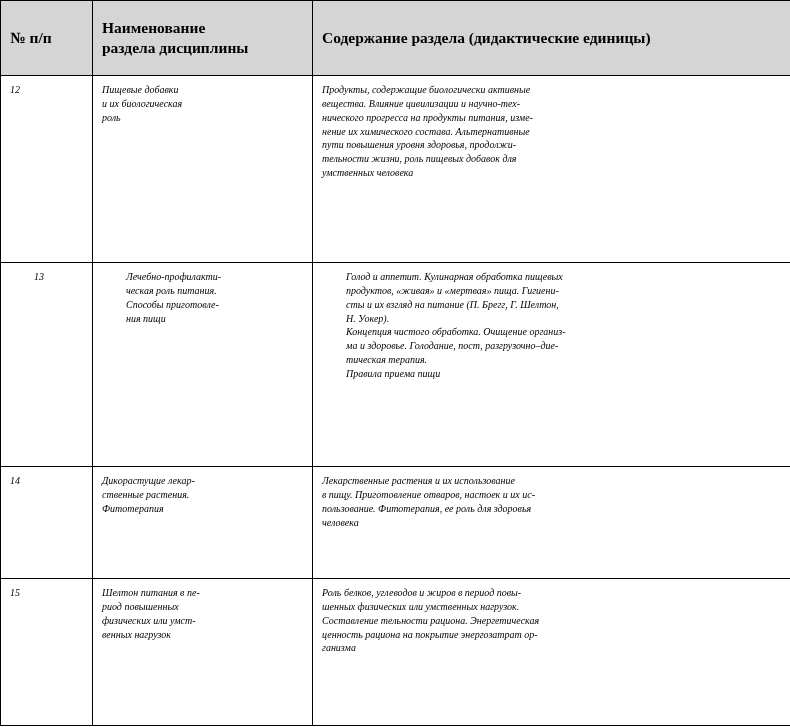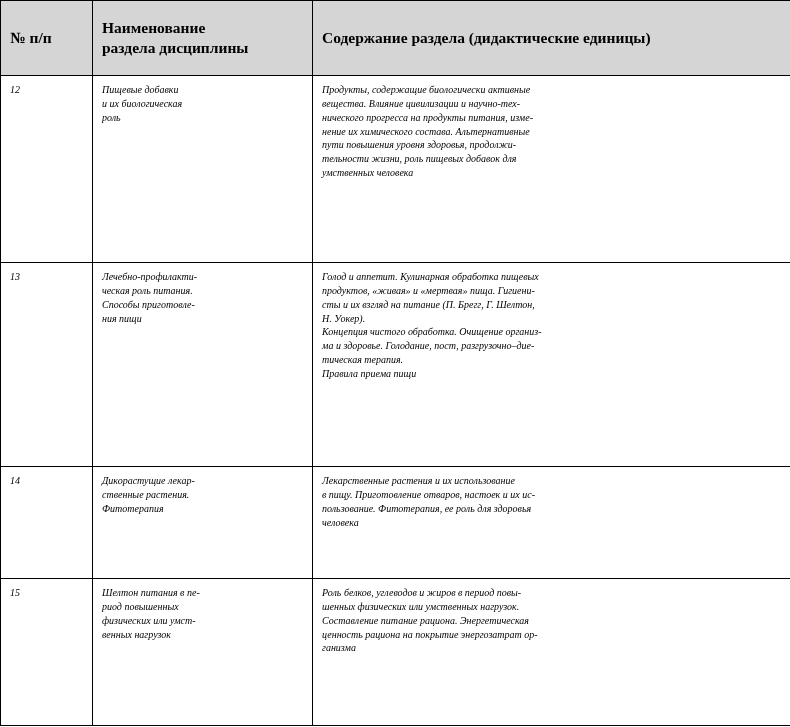--- a/index.html
+++ b/index.html
@@ -53,21 +53,21 @@
   .cell-inner {
     padding: 7px 8px 7px 9px;
   }
   .cell-inner .ln {
     display: block;
     white-space: pre;
   }
   .col-num .cell-inner { padding-left: 9px; }
 
   .row-12 td { height: 186px; }
-  .row-13 td { height: 203px; }
+  .row-13 td { height: 203px; padding-left: 24px; }
   .row-14 td { height: 111px; margin-left: 30px; }
   .row-15 td { height: 146px; }
 </style>
 </head>
 <body>
 
 <table class="doc-table">
   <thead>
     <tr class="hdr-row">
       <th class="hdr-num">
@@ -178,21 +178,21 @@
           <span class="ln">Шелтон питания в пе-</span>
           <span class="ln">риод повышенных</span>
           <span class="ln">физических или умст-</span>
           <span class="ln">венных нагрузок</span>
         </div>
       </td>
       <td class="col-content">
         <div class="cell-inner">
           <span class="ln">Роль белков, углеводов и жиров в период повы-</span>
           <span class="ln">шенных физических или умственных нагрузок.</span>
-          <span class="ln">Составление питание рациона. Энергетическая</span>
+          <span class="ln">Составление тельности рациона. Энергетическая</span>
           <span class="ln">ценность рациона на покрытие энергозатрат ор-</span>
           <span class="ln">ганизма</span>
         </div>
       </td>
     </tr>
 
   </tbody>
 </table>
 
 </body></html>

